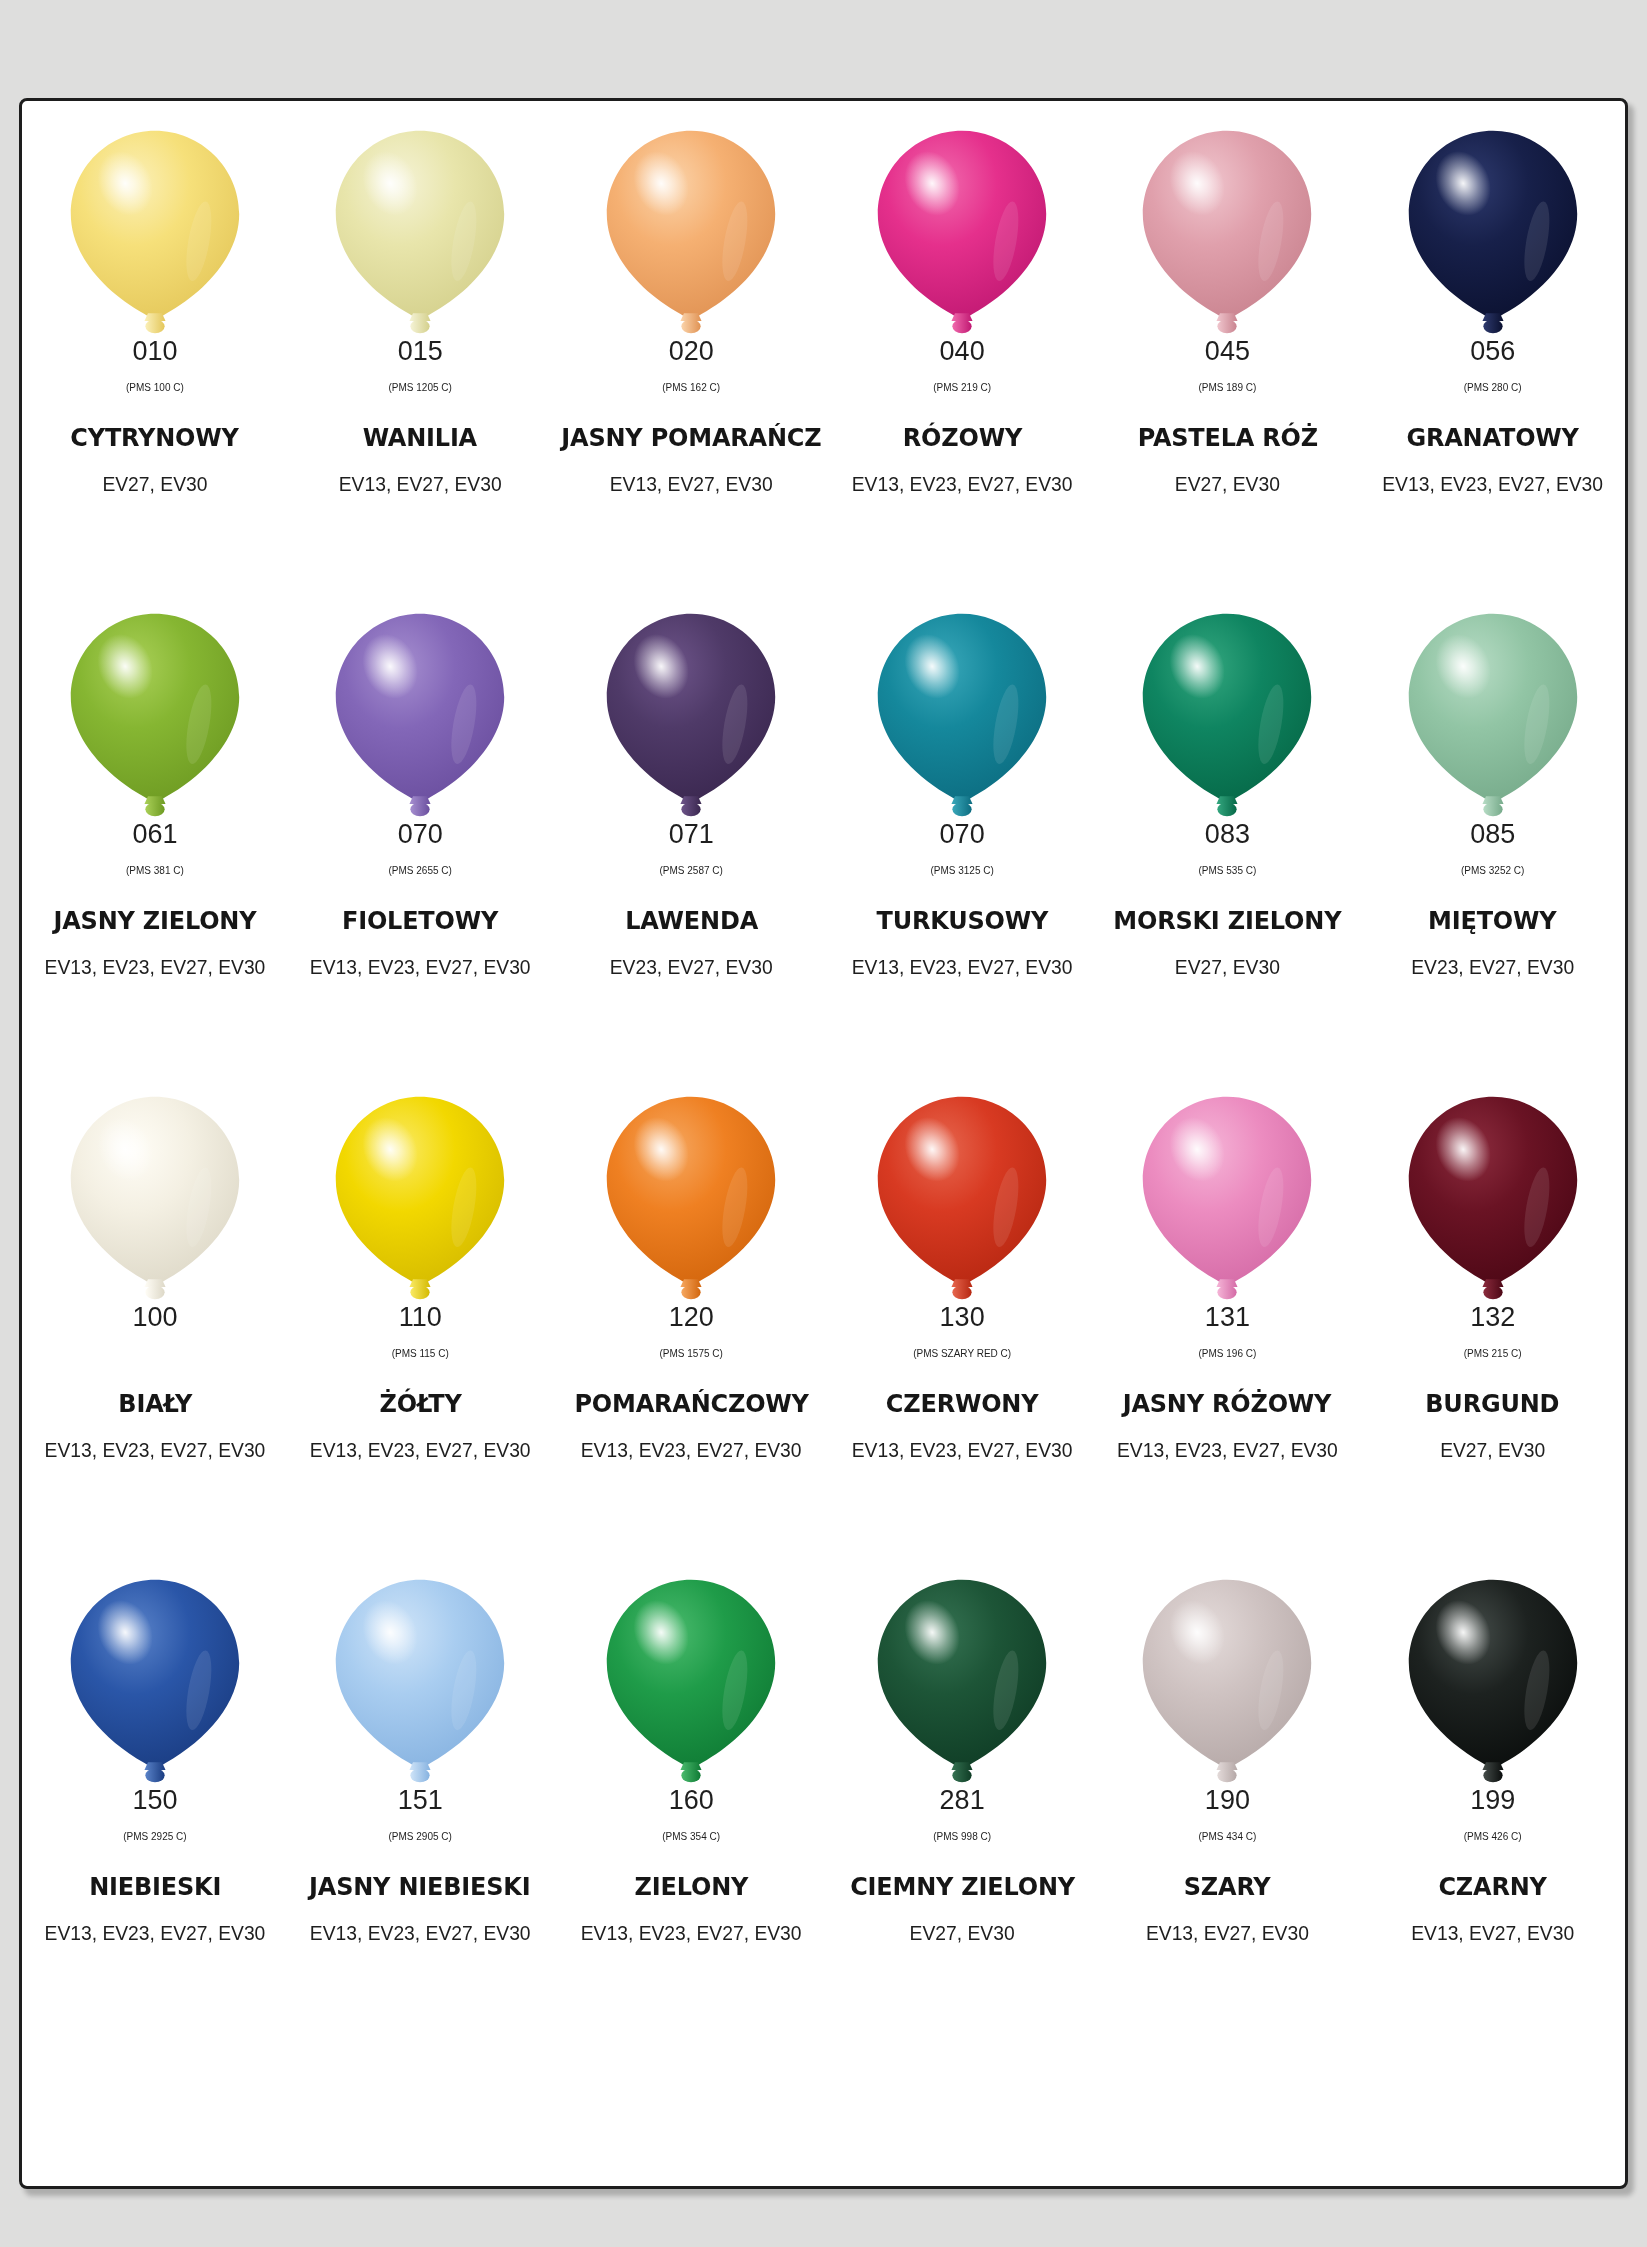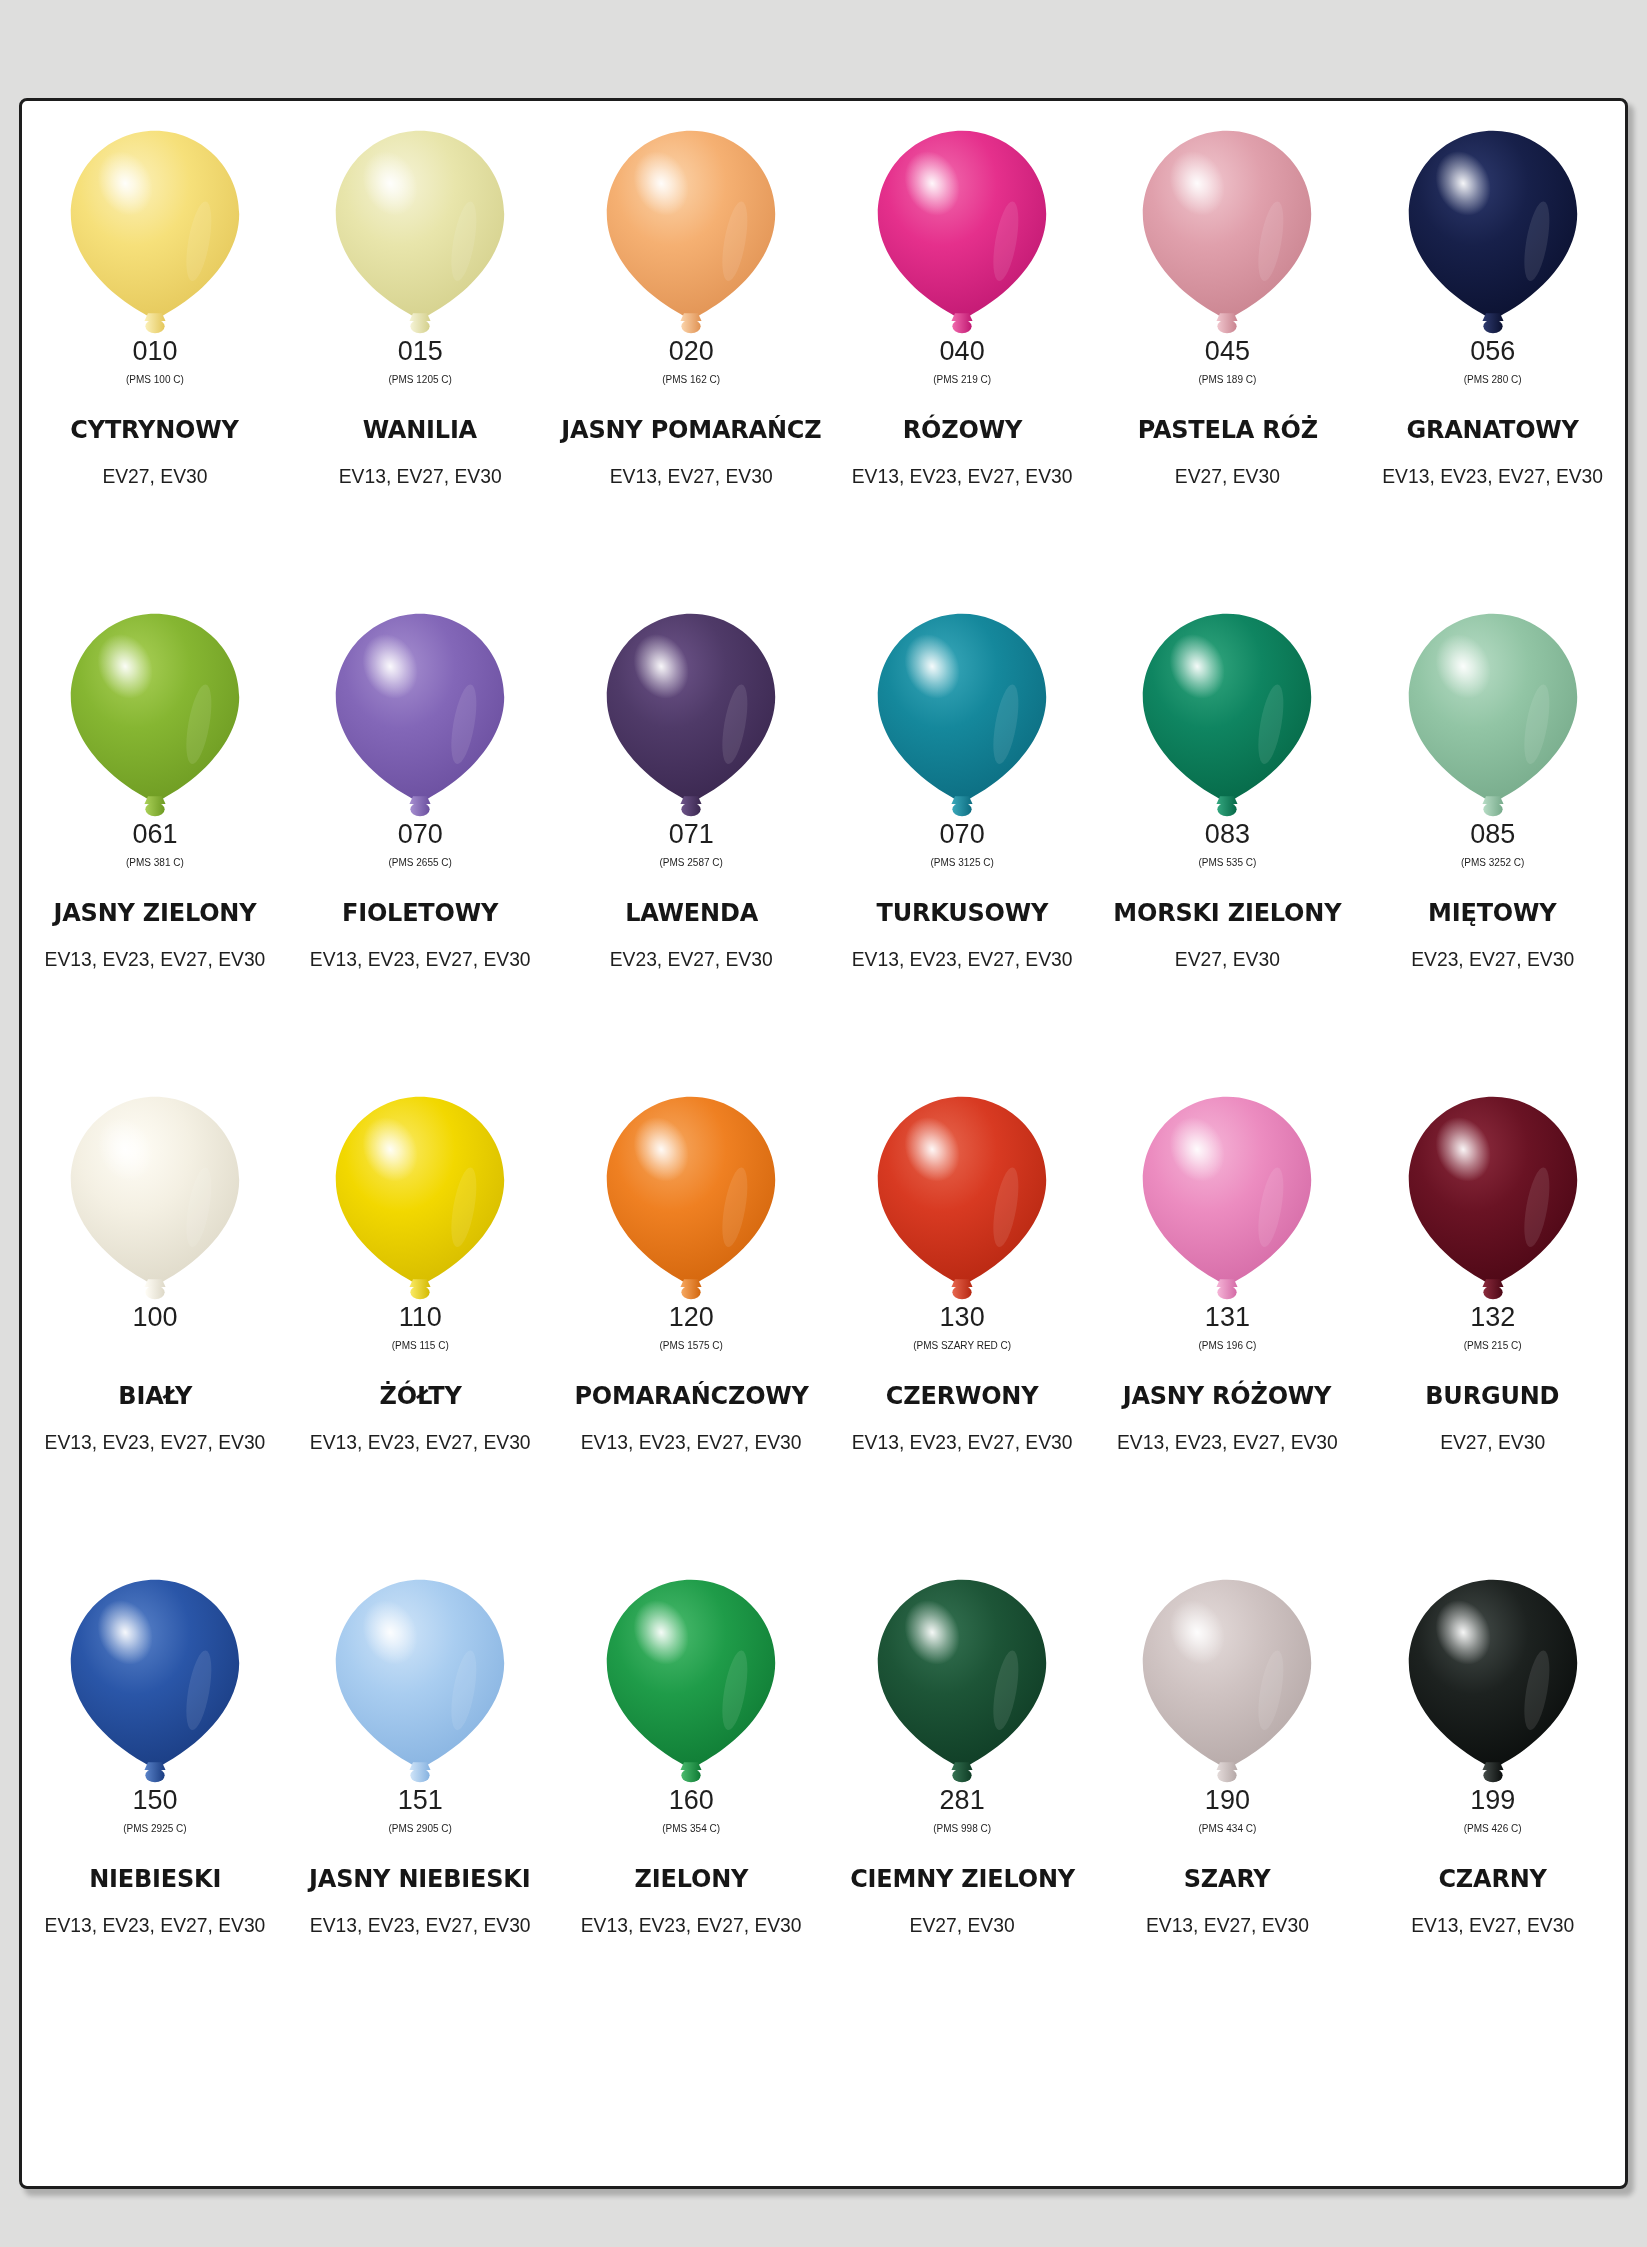--- a/index.html
+++ b/index.html
@@ -91,21 +91,21 @@
     font-size: 27px;
     font-weight: 400;
     color: #1e1e1e;
     line-height: 1;
     font-family: "Liberation Sans", sans-serif;
   }
   .pms {
     font-size: 10px;
     color: #1e1e1e;
     line-height: 1;
-    margin-top: 10px;
+    margin-top: 18px;
     height: 10.5px;
     font-family: "Liberation Sans", sans-serif;
     white-space: nowrap;
   }
   .name {
     font-size: 25.5px;
     font-weight: 700;
     color: #161616;
     margin-top: 28px;
     letter-spacing: -0.2px;

